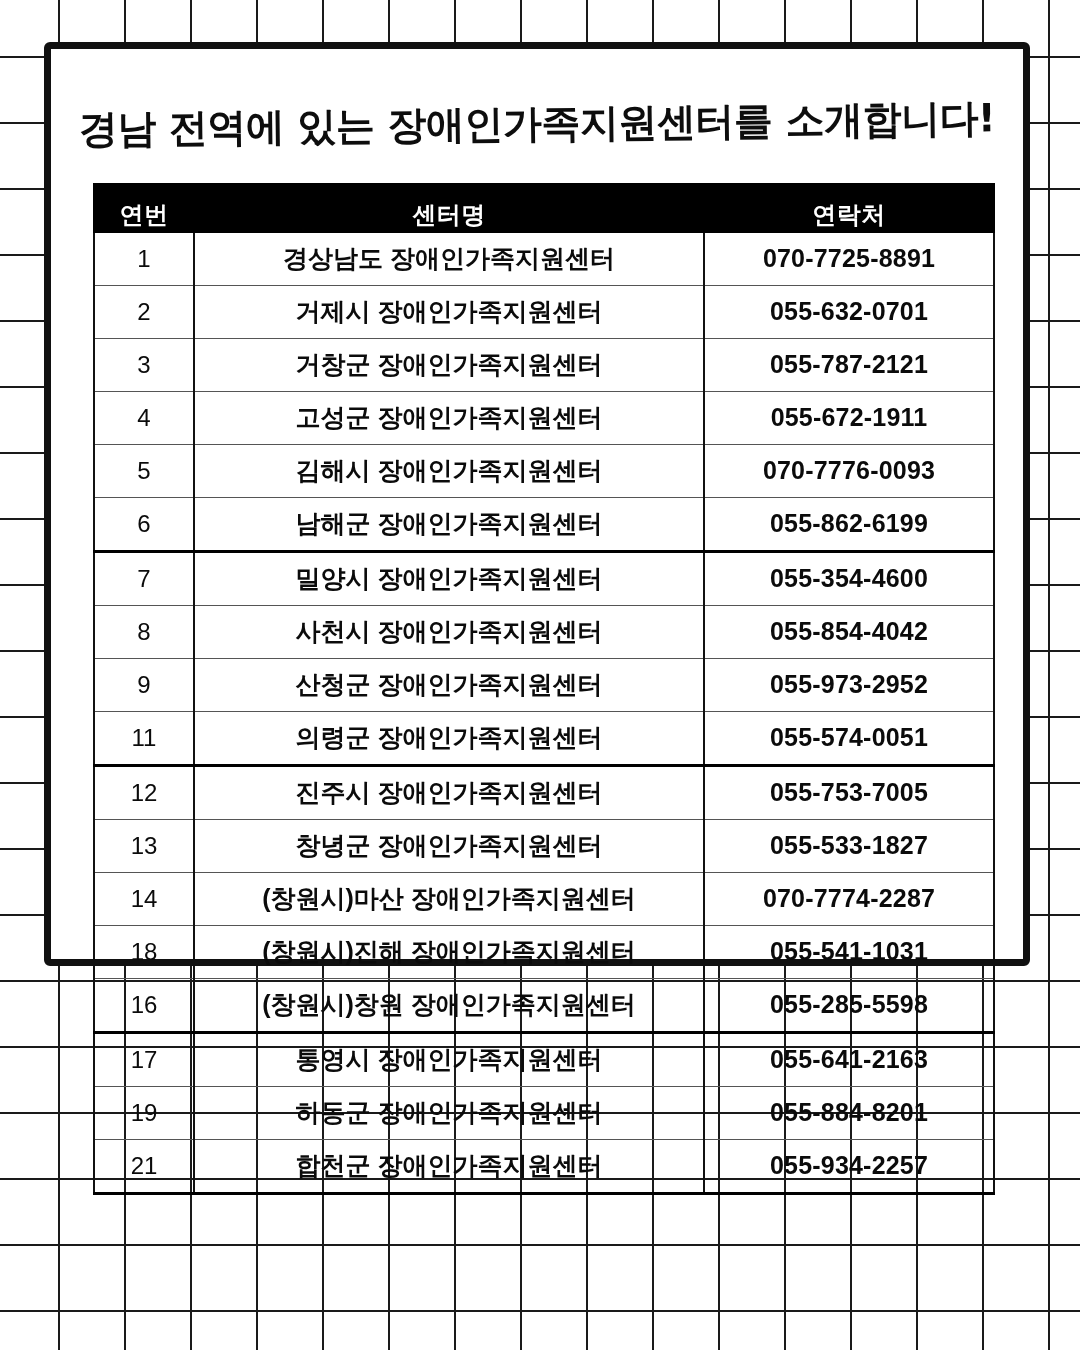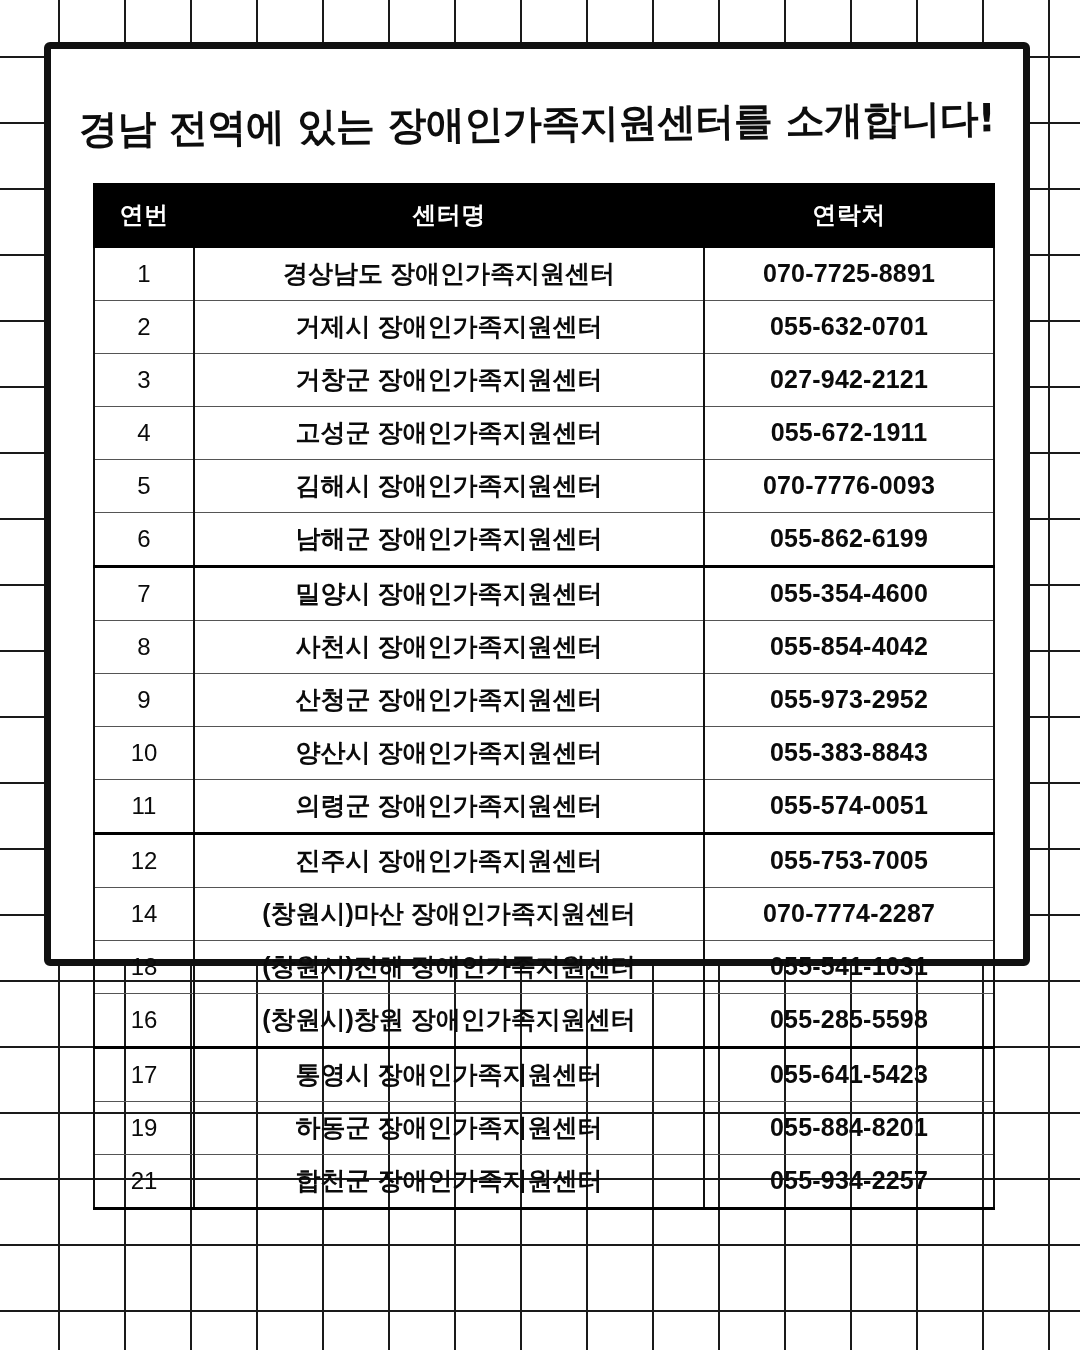--- a/index.html
+++ b/index.html
@@ -71,21 +71,21 @@
 
   table.centers col.c-no    { width: 100px; }
   table.centers col.c-name  { width: 510px; }
   table.centers col.c-phone { width: 290px; }
 
   table.centers thead th {
     background: #000000;
     color: #ffffff;
     font-size: 24px;
     font-weight: 700;
-    padding: 14px 0 15px;
+    padding: 14px 0 0;
     letter-spacing: 0.5px;
     border: 2px solid #000000;
   }
 
   table.centers tbody td {
     border-left: 2px solid #111111;
     border-right: 2px solid #111111;
     border-top: 1.5px solid #555555;
     border-bottom: 1.5px solid #555555;
     padding: 9px 0 10px;
@@ -146,21 +146,21 @@
             <td class="phone">070-7725-8891</td>
           </tr>
           <tr>
             <td class="num">2</td>
             <td class="name">거제시 장애인가족지원센터</td>
             <td class="phone">055-632-0701</td>
           </tr>
           <tr>
             <td class="num">3</td>
             <td class="name">거창군 장애인가족지원센터</td>
-            <td class="phone">027-942-2121</td>
+            <td class="phone">055-787-2121</td>
           </tr>
           <tr>
             <td class="num">4</td>
             <td class="name">고성군 장애인가족지원센터</td>
             <td class="phone">055-672-1911</td>
           </tr>
           <tr>
             <td class="num">5</td>
             <td class="name">김해시 장애인가족지원센터</td>
             <td class="phone">070-7776-0093</td>
@@ -178,54 +178,54 @@
           <tr>
             <td class="num">8</td>
             <td class="name">사천시 장애인가족지원센터</td>
             <td class="phone">055-854-4042</td>
           </tr>
           <tr>
             <td class="num">9</td>
             <td class="name">산청군 장애인가족지원센터</td>
             <td class="phone">055-973-2952</td>
           </tr>
-          <tr>
-            <td class="num">10</td>
-            <td class="name">양산시 장애인가족지원센터</td>
-            <td class="phone">055-383-8843</td>
-          </tr>
           <tr class=" group-end">
             <td class="num">11</td>
             <td class="name">의령군 장애인가족지원센터</td>
             <td class="phone">055-574-0051</td>
           </tr>
           <tr>
             <td class="num">12</td>
             <td class="name">진주시 장애인가족지원센터</td>
             <td class="phone">055-753-7005</td>
           </tr>
           <tr>
+            <td class="num">13</td>
+            <td class="name">창녕군 장애인가족지원센터</td>
+            <td class="phone">055-533-1827</td>
+          </tr>
+          <tr>
             <td class="num">14</td>
             <td class="name">(창원시)마산 장애인가족지원센터</td>
             <td class="phone">070-7774-2287</td>
           </tr>
           <tr>
             <td class="num">18</td>
             <td class="name">(창원시)진해 장애인가족지원센터</td>
             <td class="phone">055-541-1031</td>
           </tr>
           <tr class=" group-end">
             <td class="num">16</td>
             <td class="name">(창원시)창원 장애인가족지원센터</td>
             <td class="phone">055-285-5598</td>
           </tr>
           <tr>
             <td class="num">17</td>
             <td class="name">통영시 장애인가족지원센터</td>
-            <td class="phone">055-641-5423</td>
+            <td class="phone">055-641-2163</td>
           </tr>
           <tr>
             <td class="num">19</td>
             <td class="name">하동군 장애인가족지원센터</td>
             <td class="phone">055-884-8201</td>
           </tr>
           <tr class=" last-row">
             <td class="num">21</td>
             <td class="name">합천군 장애인가족지원센터</td>
             <td class="phone">055-934-2257</td>

